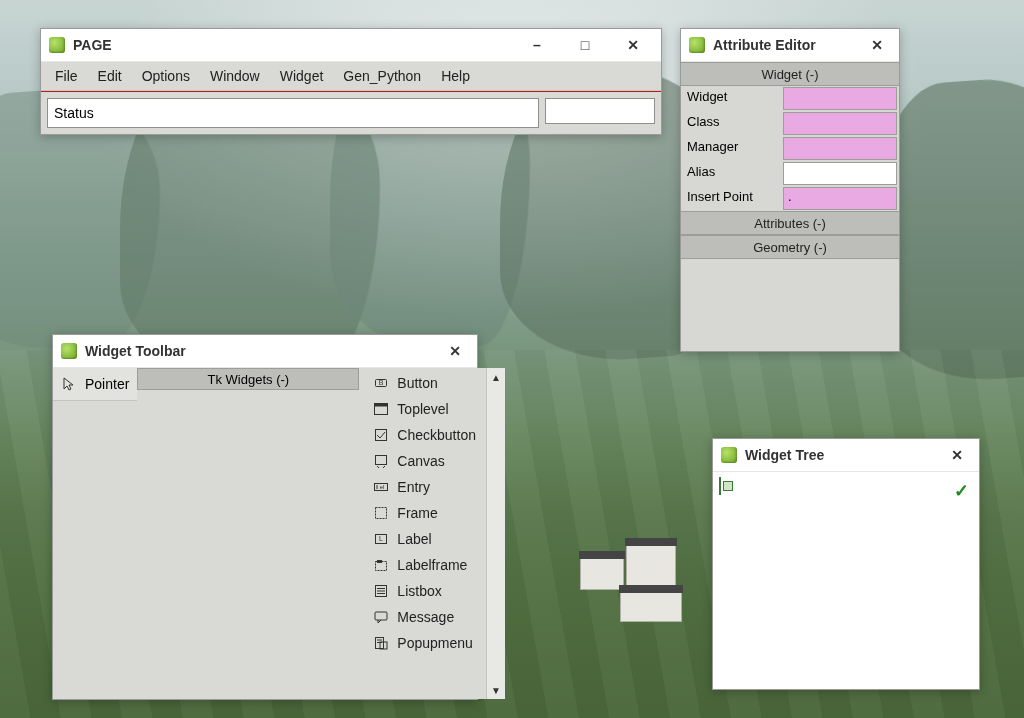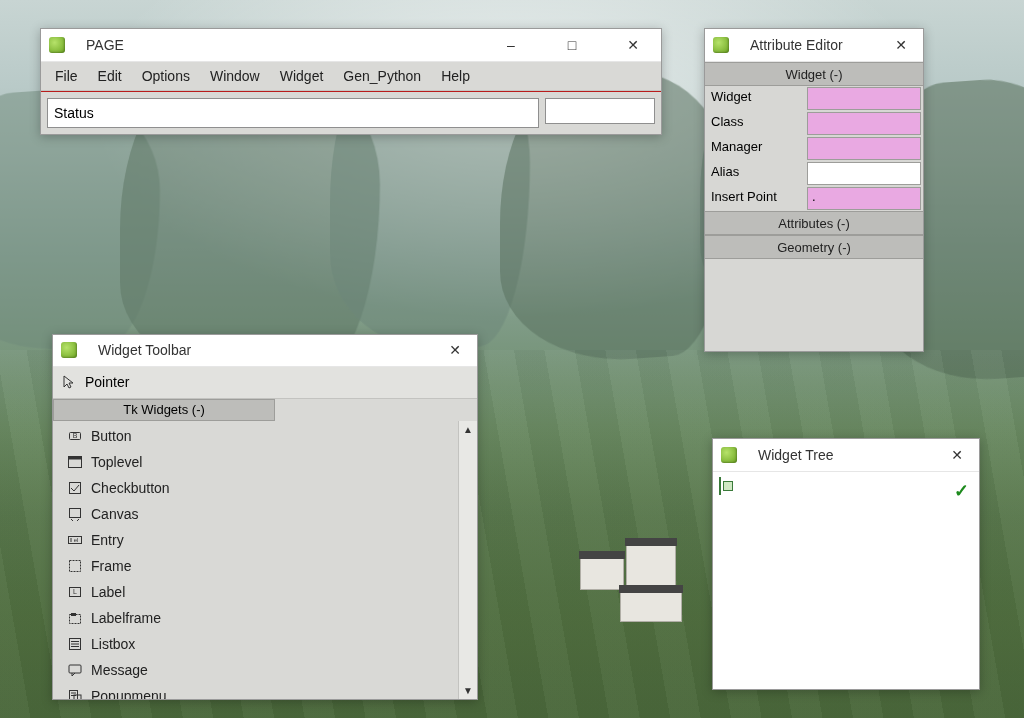--- a/index.html
+++ b/index.html
@@ -39,21 +39,21 @@
   .h2 { left:626px; top:545px; width:48px; height:40px; }
   .h3 { left:620px; top:592px; width:60px; height:28px; }
   .roof { position:absolute; background:#444; height:8px; top:-8px; left:-2px; right:-2px; }
 
   .window {
     position: absolute; background: #fff; border: 1px solid #9a9a9a;
     box-shadow: 0 2px 10px rgba(0,0,0,.25); display:flex; flex-direction:column;
   }
   .titlebar {
     display:flex; align-items:center; height:32px; background:#fff;
-    padding:0 8px; border-bottom:1px solid #e6e6e6; gap:21px;
+    padding:0 8px; border-bottom:1px solid #e6e6e6; gap:8px;font-weight:bold;
   }
   .titlebar .title { flex:0 0 auto; color:#333; font-size:14px;}
   .titlebar .spacer { flex:1 1 auto; }
   .winbtn {
     width:40px; height:100%; display:flex; align-items:center; justify-content:center;
     color:#333; font-size:14px;
   }
   .winbtn.narrow { width:28px; }
   .app-icon {
     width:16px; height:16px; border-radius:3px;
@@ -74,42 +74,42 @@
   }
   #win-page .status-main {
     flex:1 1 auto; height:24px; background:#fff; border:1px solid #8f8f8f;
     padding:2px 6px; display:flex; align-items:center;
   }
   #win-page .status-side {
     width:108px; height:24px; background:#fff; border:1px solid #8f8f8f;
   }
 
   
-  #win-attr { left:704px; top:28px; width:218px; height:322px; }
+  #win-attr { left:680px; top:28px; width:218px; height:322px; }
   #win-attr .body { background:#d7d7d4; flex:1 1 auto; display:flex; flex-direction:column;}
   .section-header {
     background:#bdbdba; border:1px solid #9d9d9a; border-left:none; border-right:none;
     height:22px; display:flex; align-items:center; justify-content:center;
     font-size:13px; color:#222;
   }
   .attr-row { display:flex; align-items:stretch; height:25px; }
   .attr-label {
     width:90px; padding:3px 6px; font-size:13px; background:#d7d7d4;
   }
   .attr-value {
     flex:1 1 auto; border:1px solid #9d9d9a; margin:1px 2px 1px 0;
     padding:1px 4px; font-size:13px;
   }
   .pink { background:#e9a9e2; }
   .white { background:#fff; }
   .attr-blank { flex:1 1 auto; background:#d7d7d4; }
 
   
   #win-toolbar { left:52px; top:334px; width:424px; height:364px; }
-  #win-toolbar .body { background:#d9d9d6; flex:1 1 auto; display:flex; flex-direction:column; min-height:0;}
+  #win-toolbar .body { background:#d9d9d6; flex:1 1 auto; display:flex; flex-direction:row; min-height:0;}
   .pointer-row {
     display:flex; align-items:center; gap:8px; padding:4px 8px;
     background:#e2e2df; border-bottom:1px solid #c3c3c0; height:24px;
   }
   .tool-header-row { display:flex; align-items:stretch; }
   .tool-header {
     flex:0 0 auto; width:220px; background:#bdbdba; border:1px solid #9d9d9a;
     display:flex; align-items:center; justify-content:center; height:20px;
     font-size:13px;
   }

